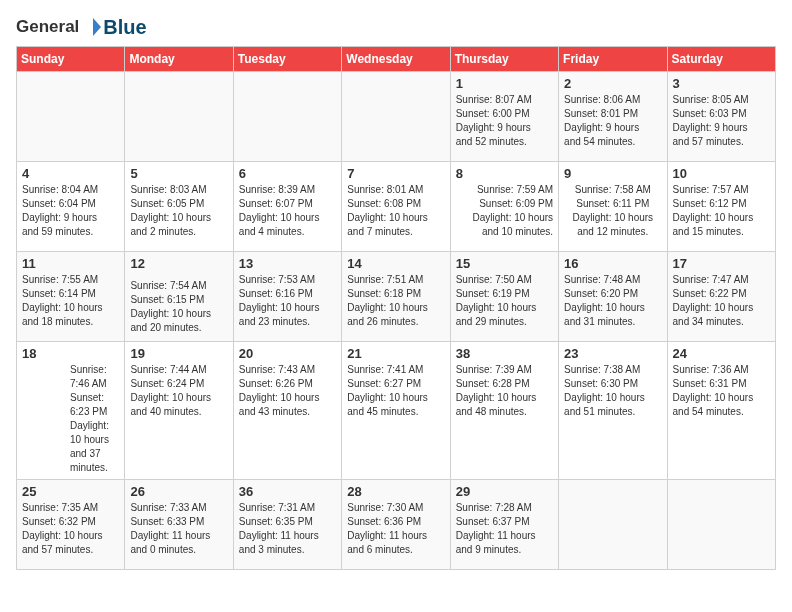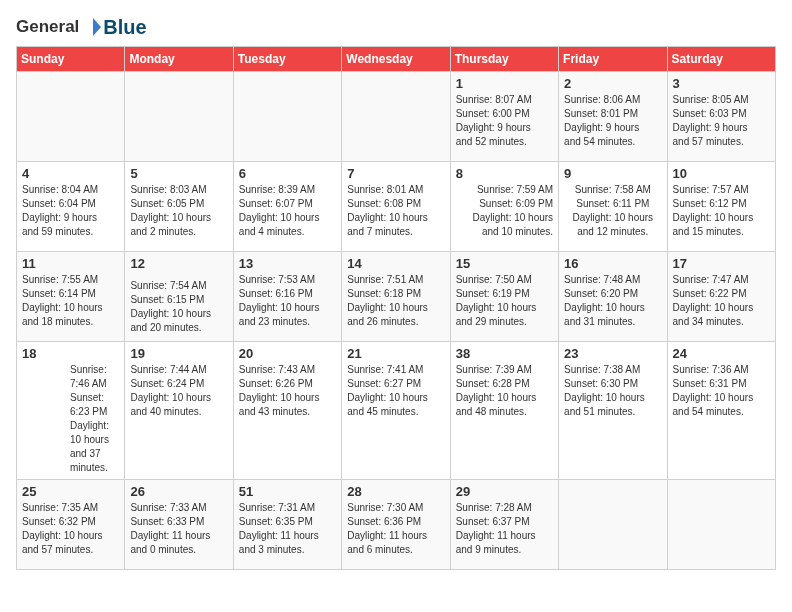--- a/index.html
+++ b/index.html
@@ -297,21 +297,21 @@
 and 57 minutes.</div>
         </td>
         <td>
           <div class="day-number">26</div>
           <div class="day-info" style="white-space: pre-line;">Sunrise: 7:33 AM
 Sunset: 6:33 PM
 Daylight: 11 hours
 and 0 minutes.</div>
         </td>
         <td>
-          <div class="day-number">51</div>
+          <div class="day-number">36</div>
           <div class="day-info" style="white-space: pre-line;">Sunrise: 7:31 AM
 Sunset: 6:35 PM
 Daylight: 11 hours
 and 3 minutes.</div>
         </td>
         <td>
           <div class="day-number">28</div>
           <div class="day-info" style="white-space: pre-line;">Sunrise: 7:30 AM
 Sunset: 6:36 PM
 Daylight: 11 hours

